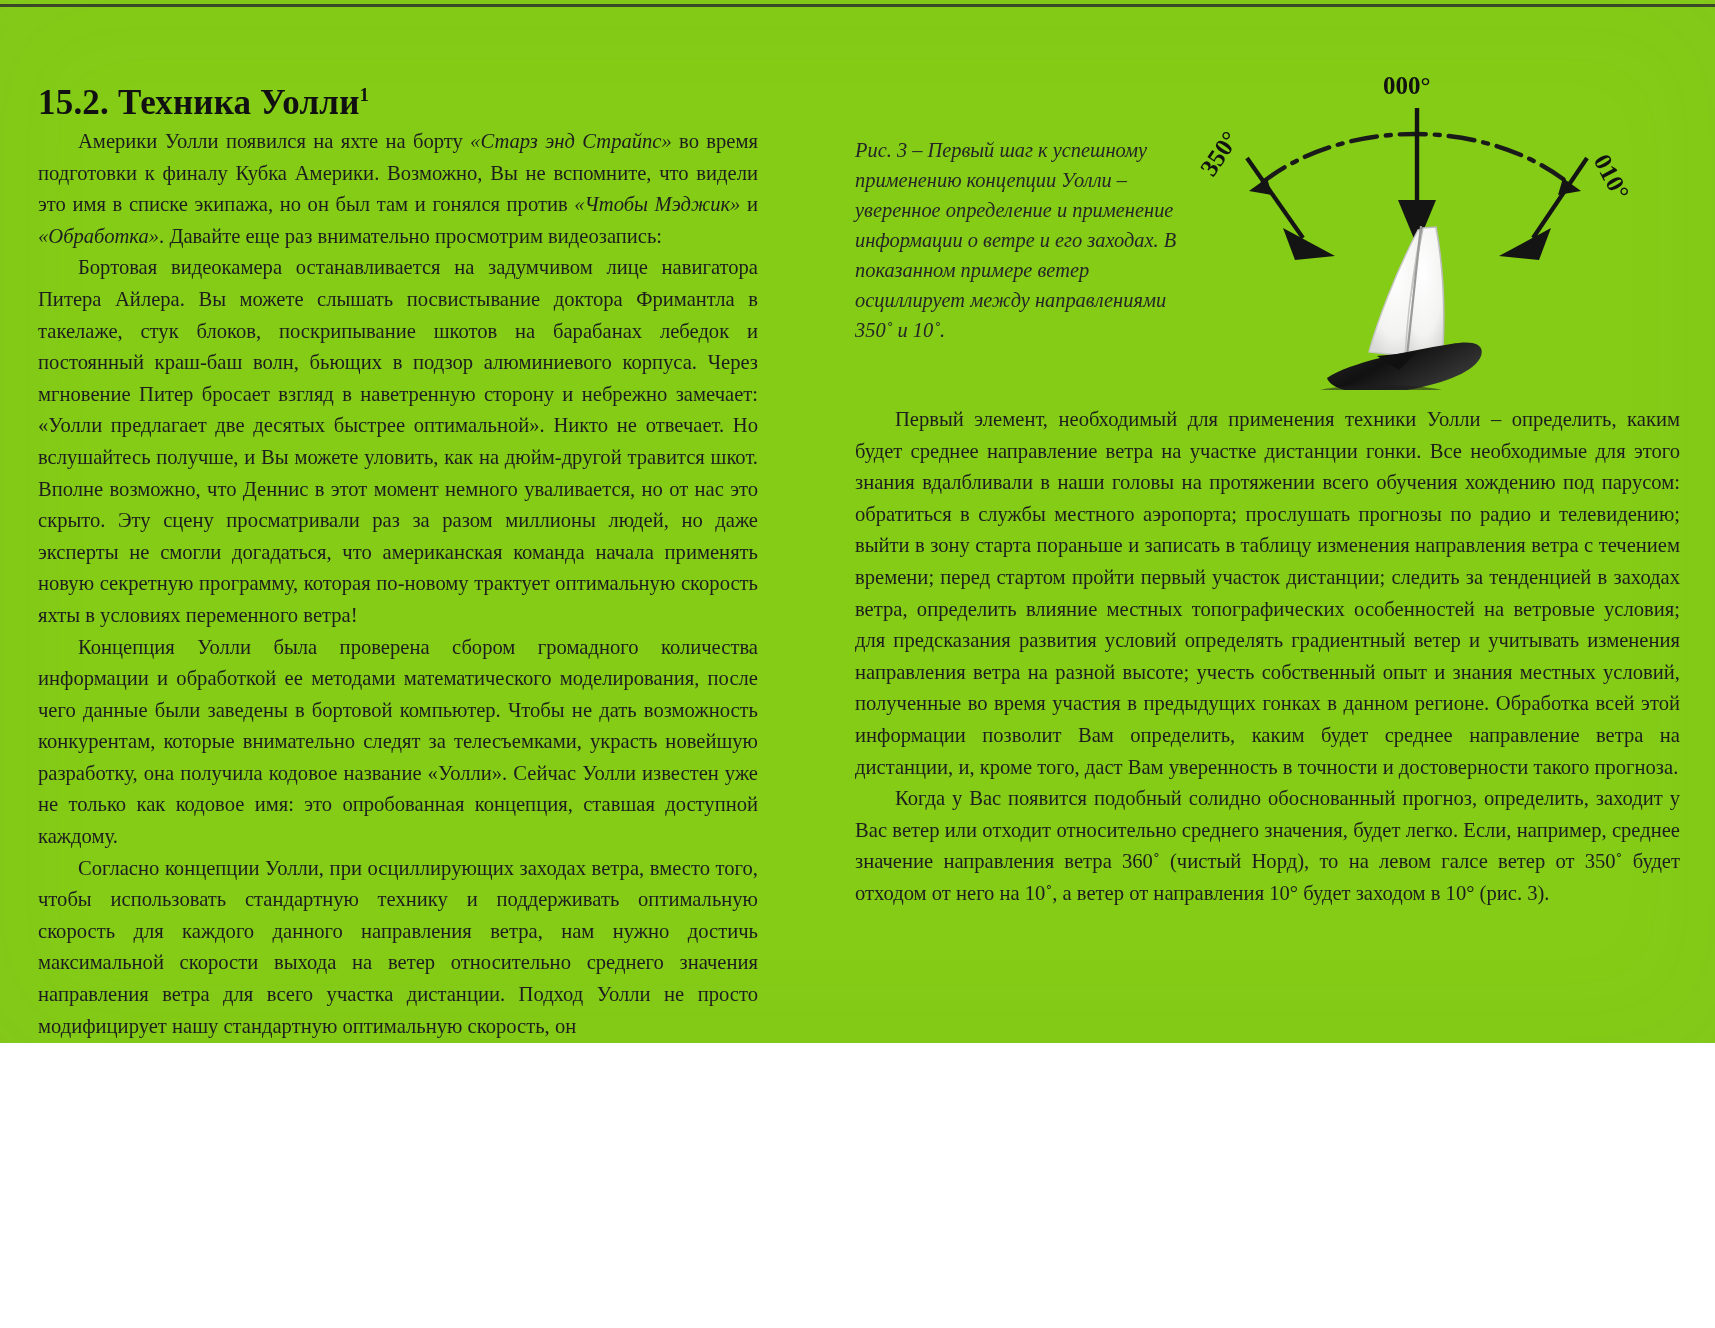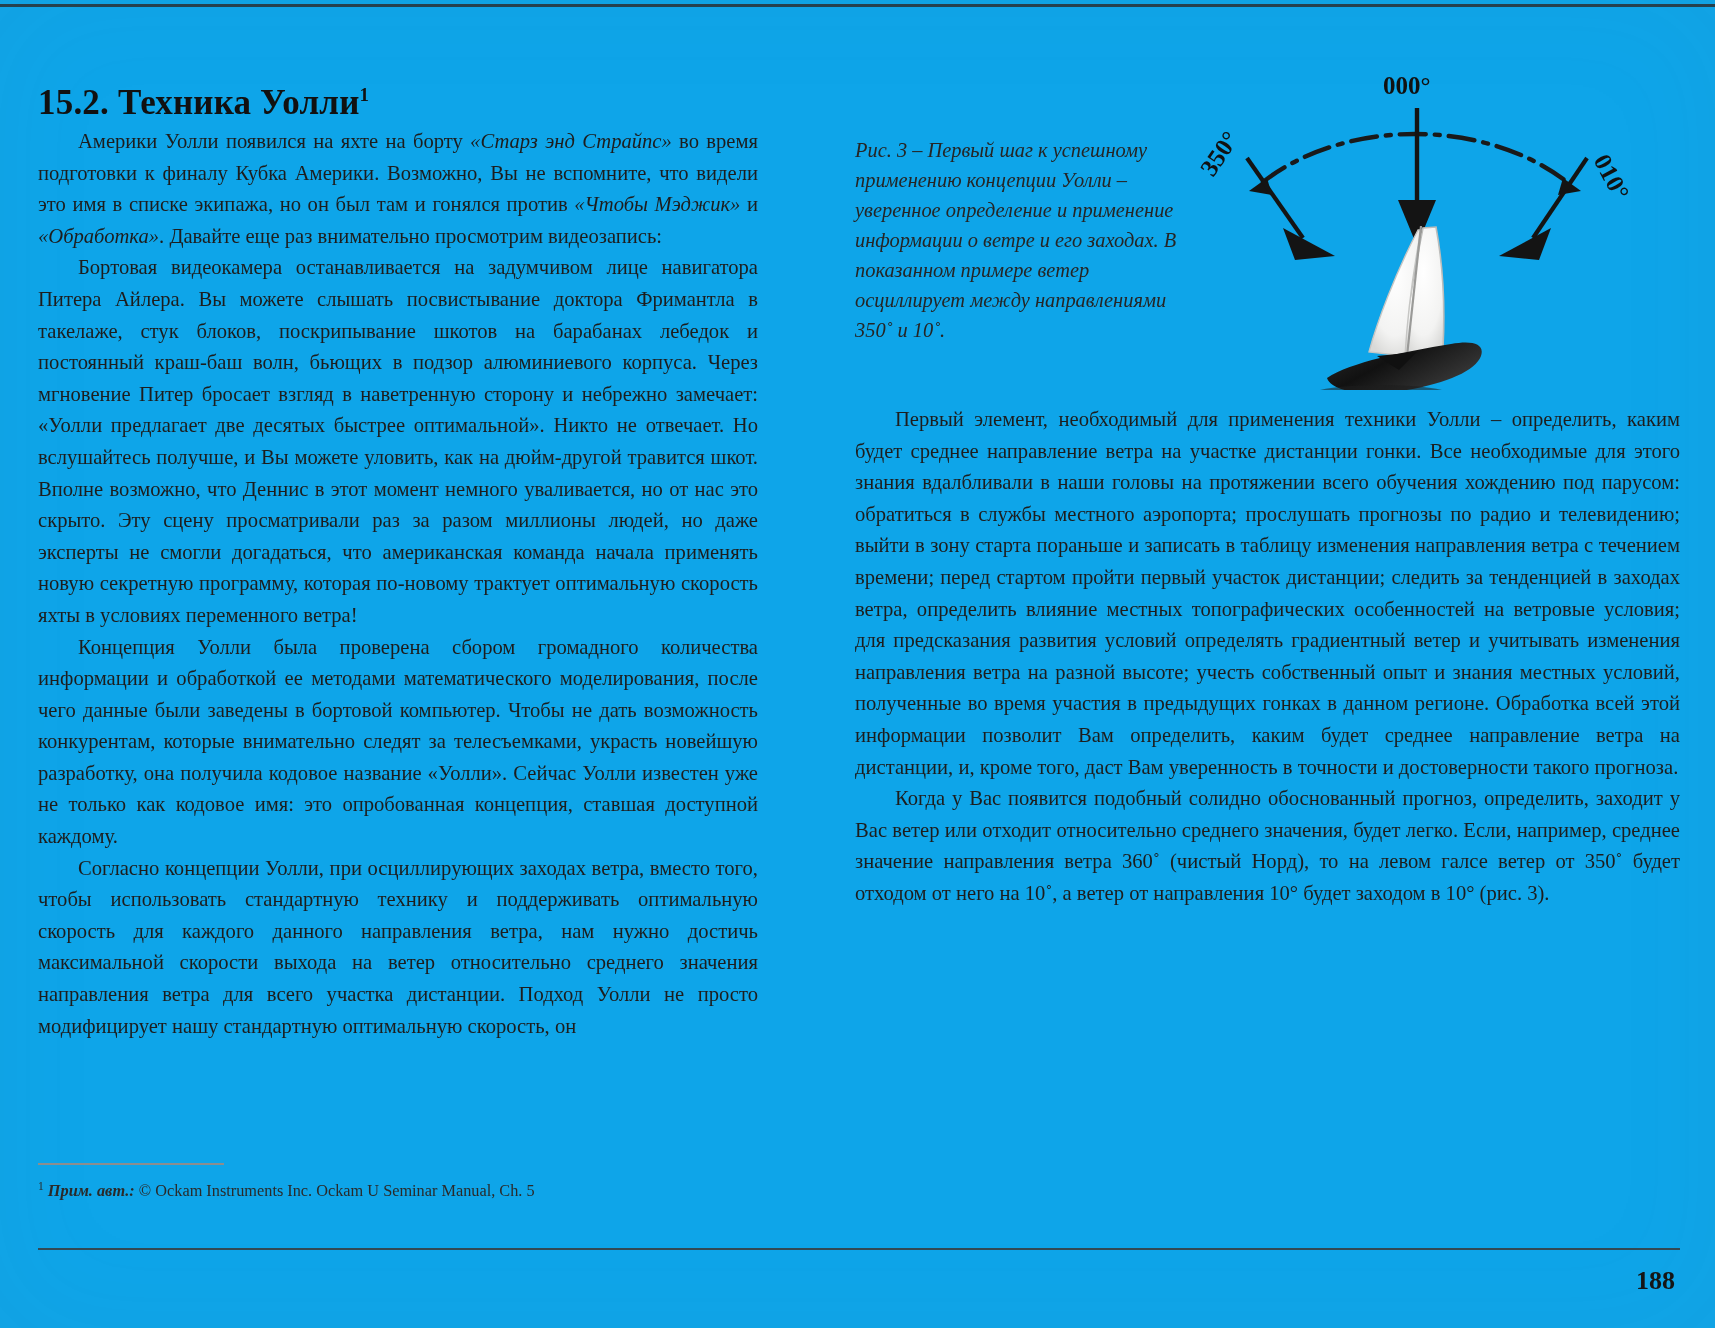--- a/index.html
+++ b/index.html
@@ -5,23 +5,23 @@
 <style>
   html, body {
     margin: 0;
     padding: 0;
     background: #ffffff;
   }
 
   #page {
     position: relative;
     width: 1715px;
-    height: 1328px;
+    height: 1043px;
     margin: 0 auto;
-    background: #0ea5e9;
+    background: #84cc16;
     overflow: hidden;
     font-family: "Liberation Serif", "DejaVu Serif", serif;
     color: #1b1b1b;
     
     box-shadow: inset 0 0 120px rgba(120,120,115,0.05);
   }
 
   
   .page-top-rule {
     position: absolute;

